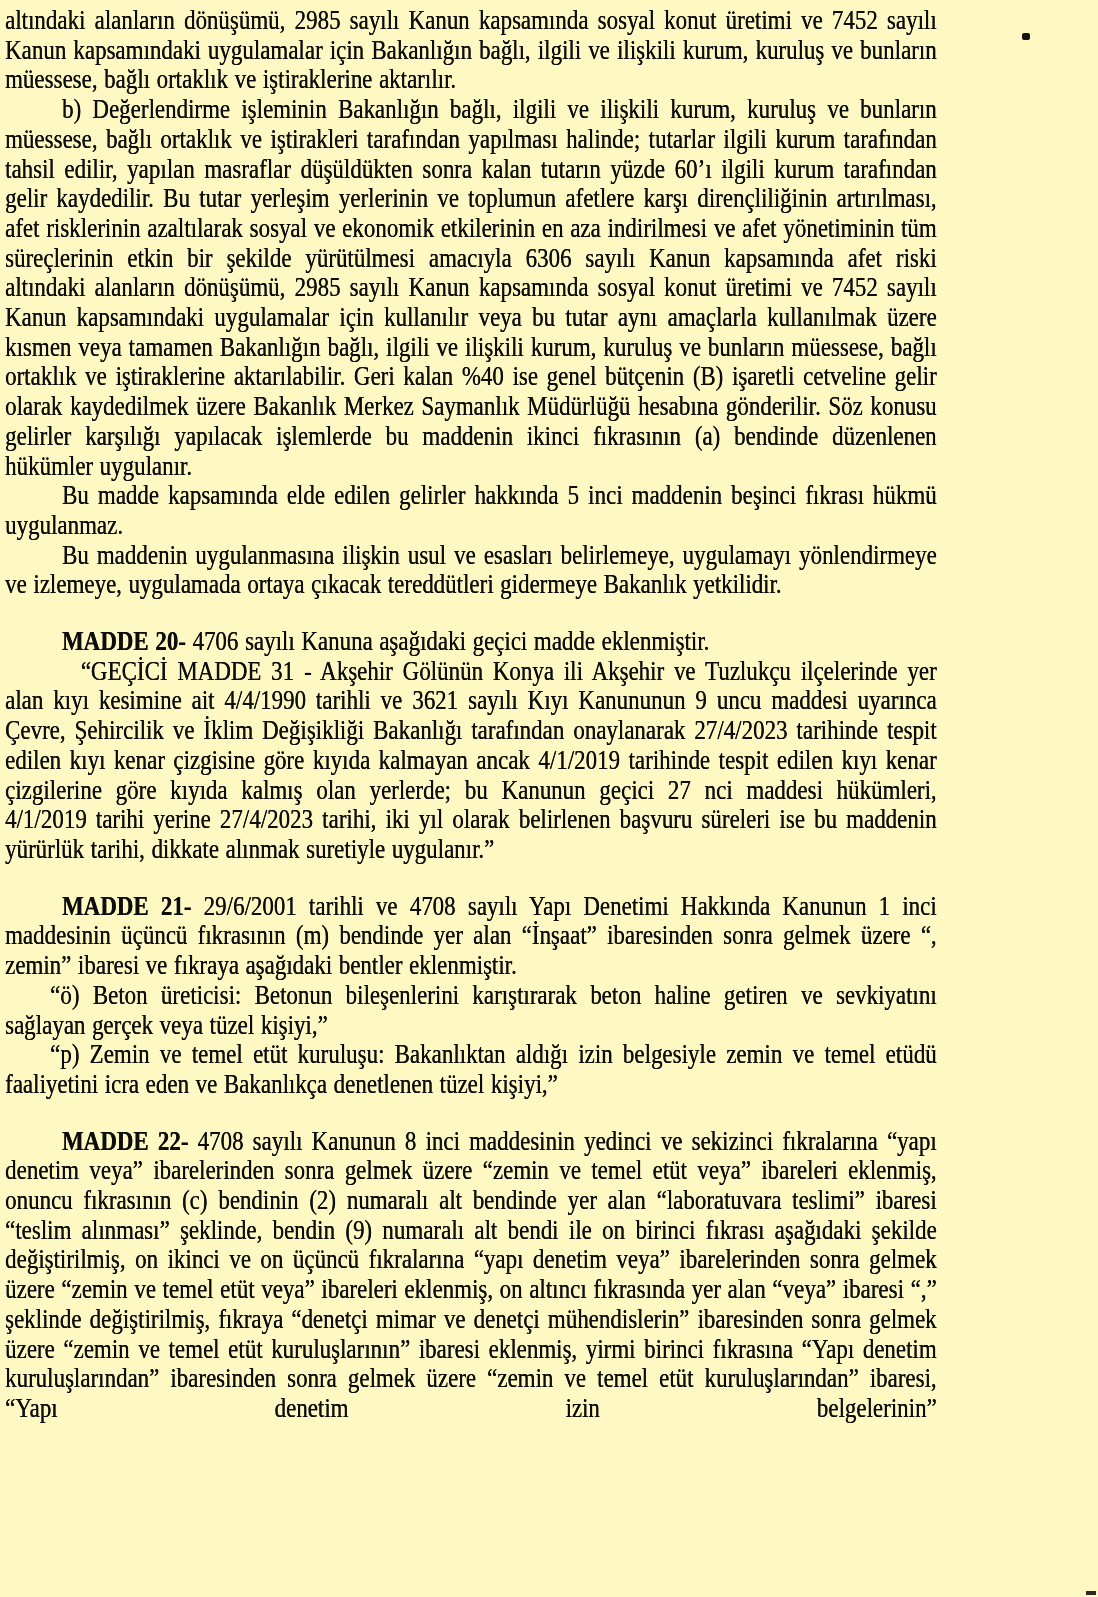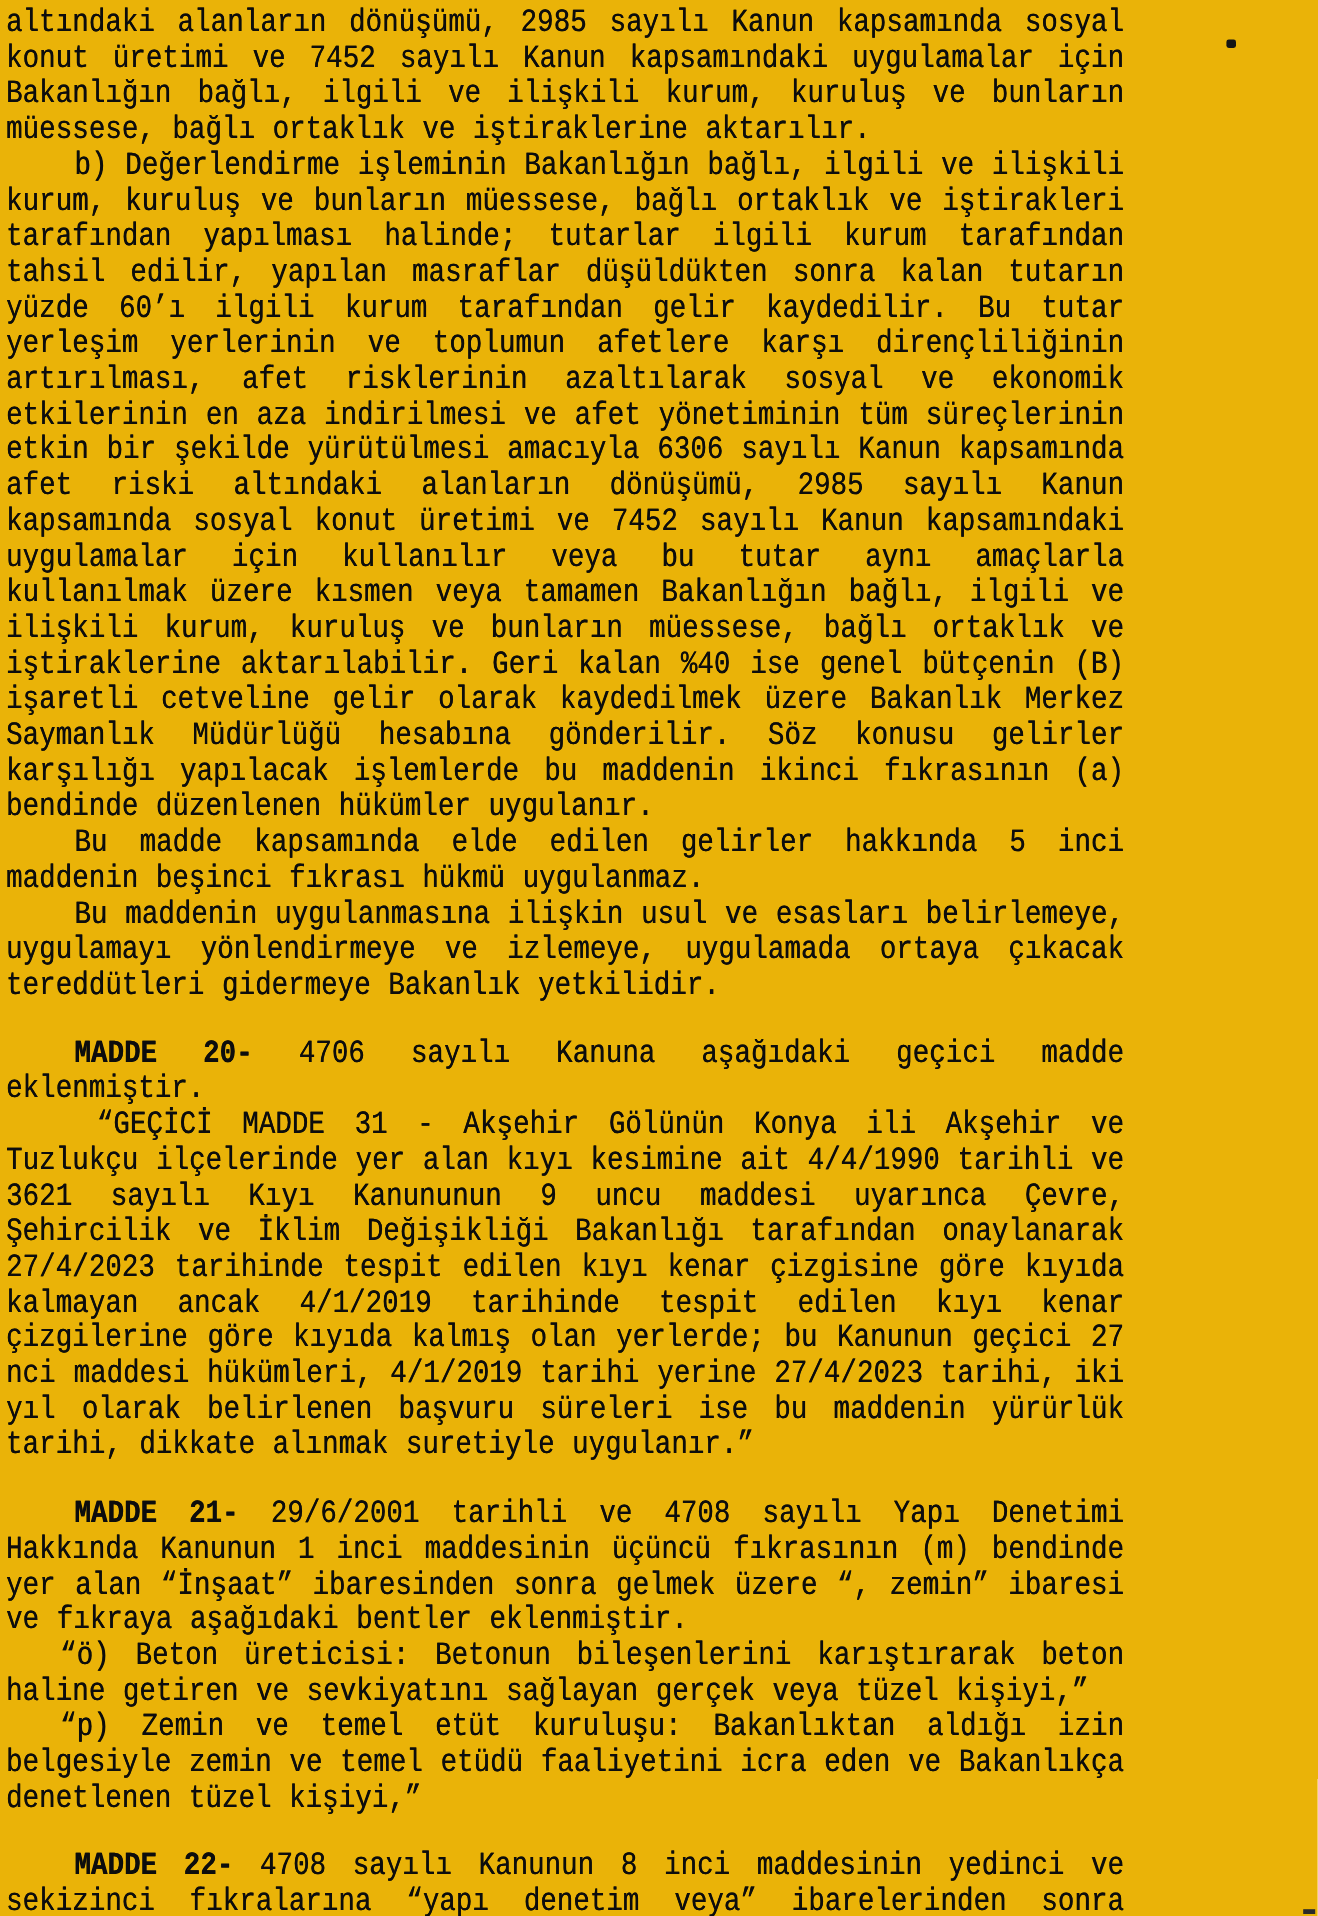--- a/index.html
+++ b/index.html
@@ -5,22 +5,21 @@
   html, body { margin: 0; padding: 0; }
   body {
     width: 1098px; height: 1597px;
     background: #ffffff;
     overflow: hidden;
     position: relative;
     font-family: "Liberation Serif", "DejaVu Serif", serif;
   }
   .page {
     position: absolute; inset: 0;
-    background: #eab308;
-    font-family: Liberation Mono, monospace;
+    background: #fef9c3;
   }
   .text-block {
     position: absolute;
     left: 5px; top: 6px;
     width: 1096px;                
     transform: scaleX(0.85);
     transform-origin: 0 0;
     color: #0d0d0d;
     font-size: 27px;
     line-height: 29.7px;

